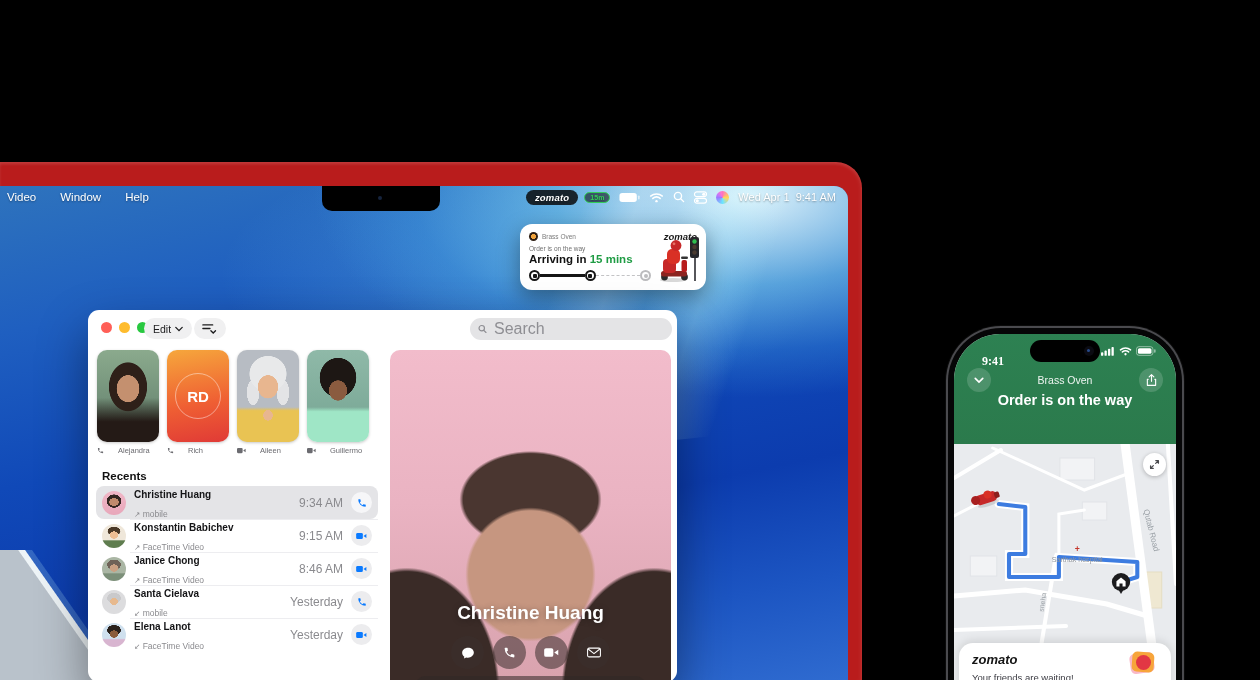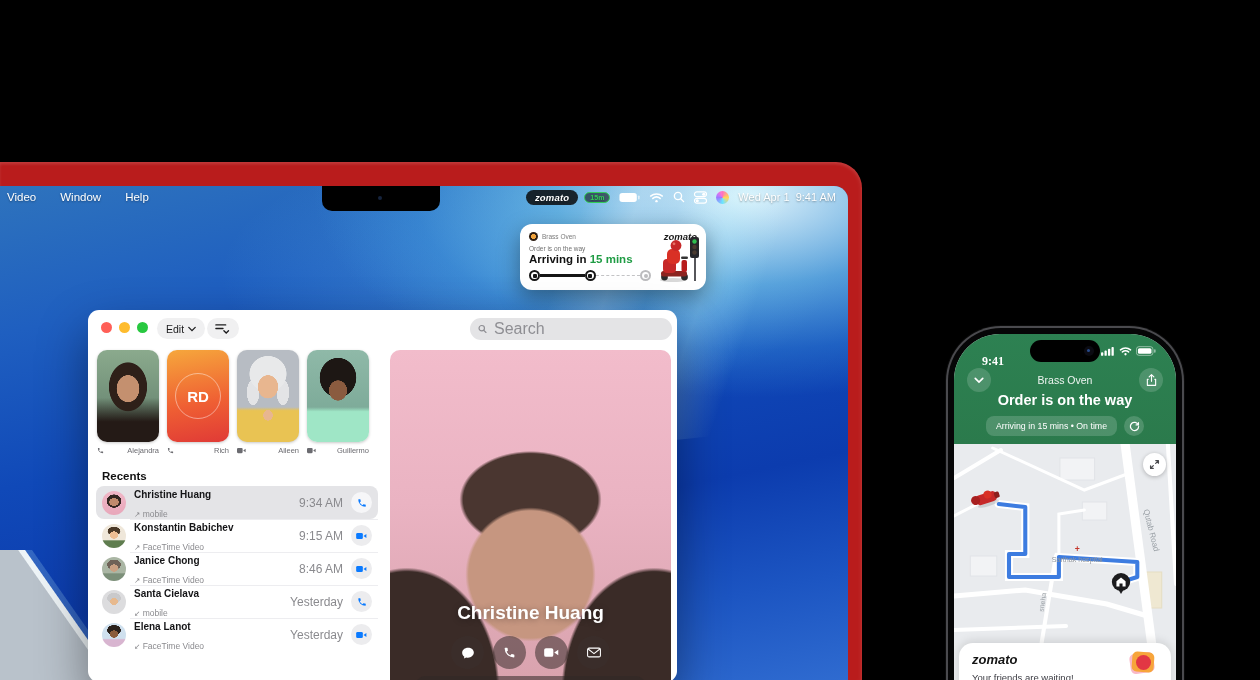--- a/index.html
+++ b/index.html
@@ -55,21 +55,21 @@
   .la-rider{position:absolute;right:4px;bottom:3px;}
   
   .ft{position:absolute;left:88px;top:124px;width:589px;height:372px;background:#fff;border-radius:11px;
       box-shadow:0 22px 50px rgba(0,0,0,.42);}
   .ft-titlebar{position:absolute;left:0;top:0;right:0;height:38px;}
   .tl{position:absolute;top:12px;width:11px;height:11px;border-radius:50%;}
   .tl.r{left:13px;background:#ff5f57;}
   .tl.y{left:31px;background:#febc2e;}
   .tl.g{left:49px;background:#28c840;}
   .pillbtn{position:absolute;top:8px;height:21px;background:#f0f0f1;border-radius:11px;display:flex;
-           align-items:center;gap:4px;padding:0 9px;font-size:10.5px;color:#1c1c1e;font-weight:500;border:none;margin-left:13px;}
+           align-items:center;gap:4px;padding:0 9px;font-size:10.5px;color:#1c1c1e;font-weight:500;border:none;}
   .editbtn{left:56px;}
   .filterbtn{left:106px;padding:0 8px;}
   .gridbtn{position:absolute;left:357px;top:13px;width:13px;height:13px;border:none;background:transparent;padding:0;}
   .griddots{width:3px;height:3px;border-radius:50%;background:#3a3a3c;
      box-shadow:5px 0 #3a3a3c,10px 0 #3a3a3c,0 5px #3a3a3c,5px 5px #3a3a3c,10px 5px #3a3a3c,0 10px #3a3a3c,5px 10px #3a3a3c,10px 10px #3a3a3c;}
   .search{position:absolute;left:382px;top:8px;width:202px;height:22px;background:#e4e4e6;border-radius:11px;
           display:flex;align-items:center;padding:0 8px;box-sizing:border-box;gap:5px;}
   .search input{border:none;background:transparent;outline:none;font-size:16px;color:#333;width:100%;
                 font-family:inherit;}
   .search input::placeholder{color:#8e8e93;}
@@ -94,21 +94,21 @@
      radial-gradient(16% 22% at 74% 46%,#e3e4e6 0 62%,transparent 64%),
      radial-gradient(12% 9% at 50% 71%,#e8b68f 0 62%,transparent 66%),
      linear-gradient(180deg,transparent 62%,#e9c353 66%),
      #b7bcc3;}
   .fav4{background:
      radial-gradient(24% 18% at 50% 44%,#8a5b3f 0 60%,transparent 62%),
      radial-gradient(44% 32% at 50% 30%,#1d1714 0 66%,transparent 68%),
      linear-gradient(180deg,transparent 62%,#9fe6c6 67%),
      linear-gradient(180deg,#8fb9a8,#74a391);}
   .fav-labels{position:absolute;left:9px;top:96px;display:flex;gap:8px;}
-  .fav-label{width:62px;display:flex;align-items:center;justify-content:space-between;gap:14px;
+  .fav-label{width:62px;display:flex;align-items:center;justify-content:flex-start;gap:14px;
              font-size:7.5px;color:#6b6b70;}
   
   .recents-h{position:absolute;left:14px;top:120px;font-size:11.5px;font-weight:700;color:#111;}
   .rows{position:absolute;left:8px;top:136px;width:282px;}
   .row{height:33px;display:flex;align-items:center;padding:0 6px;border-radius:8px;position:relative;}
   .row.sel{background:#e4e4e7;}
   .row:not(.sel):not(:first-child)::before{content:"";position:absolute;left:34px;right:0;top:0;height:1px;background:#ededf0;}
   .avatar{width:24px;height:24px;border-radius:50%;flex:none;overflow:hidden;position:relative;}
   .av1{background:radial-gradient(34% 28% at 50% 46%,#c08a6d 0 58%,transparent 60%),
         radial-gradient(58% 52% at 50% 42%,#332621 0 52%,transparent 54%),
@@ -476,29 +476,20 @@
         </button>
         <span class="ip-rest">Brass Oven</span>
         <button class="circbtn" style="right:13px;top:0;">
           <svg width="11" height="12" viewBox="0 0 16 18" fill="none" stroke="#fff" stroke-width="1.7" stroke-linecap="round" stroke-linejoin="round">
               <path d="M8 1v10M4.5 4.2L8 1l3.5 3.2"></path>
               <path d="M3 8H1.8v9h12.4V8H13"></path>
             </svg>
         </button>
       </div>
       <div class="ip-title">Order is on the way</div>
-      <div class="ip-pillrow">
-        <span class="ip-pill">Arriving in 15 mins  •  On time</span>
-        <button class="ip-refresh">
-          <svg width="11" height="11" viewBox="0 0 16 16" fill="none" stroke="#fff" stroke-width="1.8" stroke-linecap="round">
-              <path d="M13.5 5.5A6 6 0 1014 8"></path>
-              <path d="M13.8 2.2v3.5h-3.5" stroke-width="1.6"></path>
-            </svg>
-        </button>
-      </div>
     </div>
 
     <div class="ip-map">
       <svg width="100%" height="100%" viewBox="0 0 218 199" preserveAspectRatio="none">
         <rect x="0" y="0" width="218" height="199" fill="#e9ebee"></rect>
         <rect x="104" y="14" width="34" height="22" fill="#f2f3f5" stroke="#e2e4e8"></rect>
         <rect x="16" y="112" width="26" height="20" fill="#f2f3f5" stroke="#e2e4e8"></rect>
         <rect x="126" y="58" width="24" height="18" fill="#f2f3f5" stroke="#e2e4e8"></rect>
         <rect x="186" y="128" width="18" height="36" fill="#efe8d2" stroke="#e6ddc2"></rect>
         <g stroke="#ffffff" fill="none" stroke-linecap="round">

